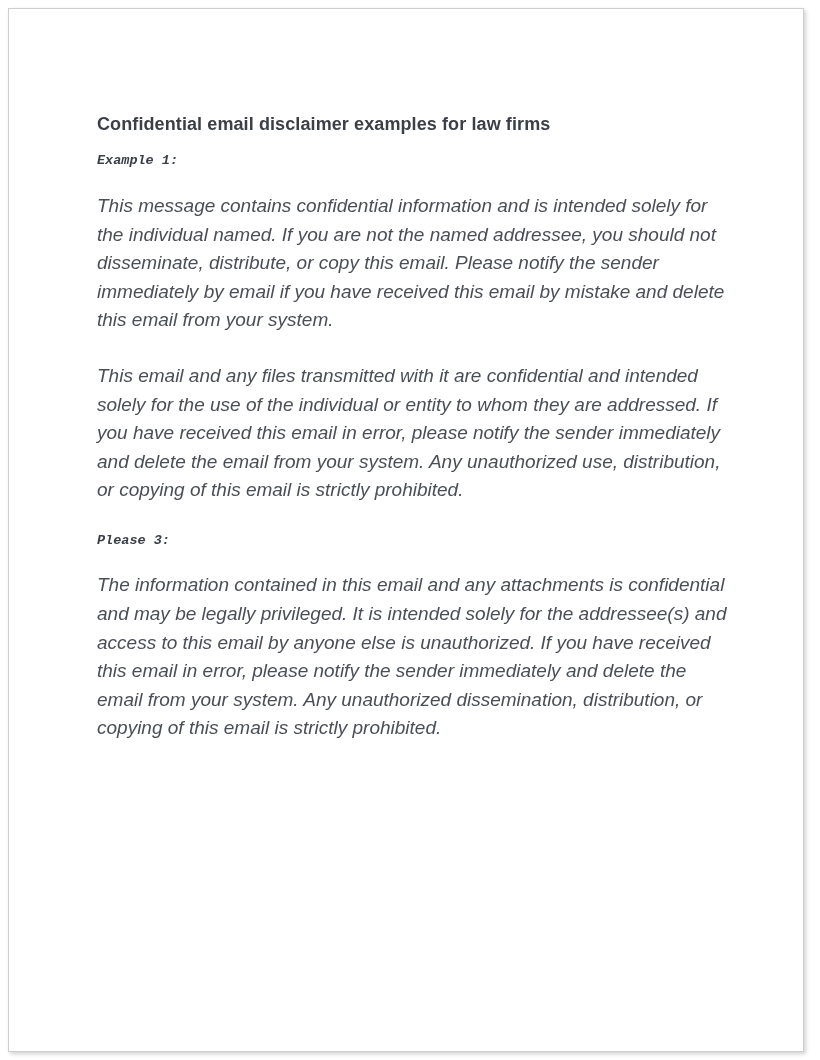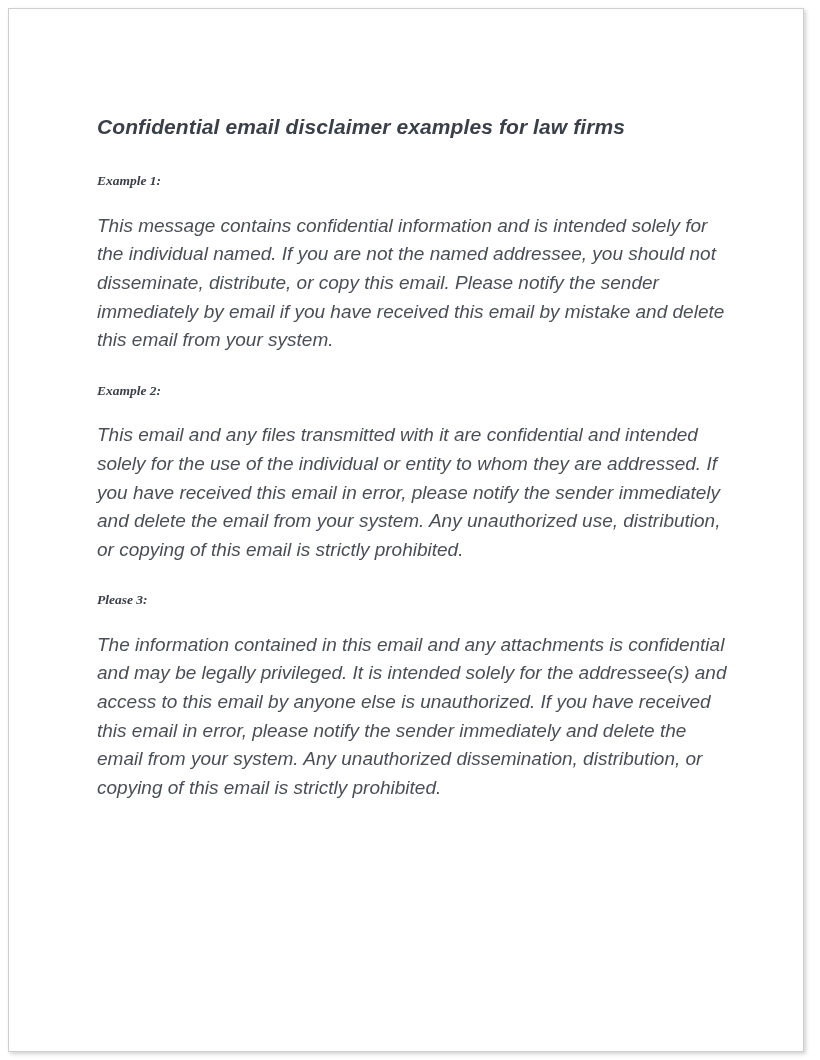--- a/index.html
+++ b/index.html
@@ -33,30 +33,29 @@
     overflow: hidden;
   }
   .doc-body {
     position: absolute;
     left: 88px;
     top: 104px;
     width: 630px;
   }
   .doc-title {
     font-family: "Liberation Sans", sans-serif;
-    font-style: italic;
     font-weight: bold;
-    font-size: 21px;
+    font-size: 18px;
     color: #3a3f48;
     letter-spacing: 0.1px;
-    margin: 0 0 32px 0;
+    margin: 0 0 16px 0;
     line-height: 1.3;
   }
   .example-heading {
-    font-family: Liberation Serif, serif;
+    font-family: Liberation Mono, monospace;
     font-style: italic;
     font-weight: bold;
     font-size: 13.5px;
     color: #3a3f48;
     margin: 0 0 22px 0;
     line-height: 1.3;
   }
   .example-body {
     font-family: "Liberation Sans", sans-serif;
     font-style: italic;
@@ -79,21 +78,20 @@
     <div class="doc-body">
 
       <h1 class="doc-title">Confidential email disclaimer examples for law firms</h1>
 
       <div class="example-block">
         <h2 class="example-heading">Example 1:</h2>
         <p class="example-body">This message contains confidential information and is intended solely for the individual named. If you are not the named addressee, you should not disseminate, distribute, or copy this email. Please notify the sender immediately by email if you have received this email by mistake and delete this email from your system.</p>
       </div>
 
       <div class="example-block">
-        <h2 class="example-heading">Example 2:</h2>
         <p class="example-body">This email and any files transmitted with it are confidential and intended solely for the use of the individual or entity to whom they are addressed. If you have received this email in error, please notify the sender immediately and delete the email from your system. Any unauthorized use, distribution, or copying of this email is strictly prohibited.</p>
       </div>
 
       <div class="example-block">
         <h2 class="example-heading">Please 3:</h2>
         <p class="example-body">The information contained in this email and any attachments is confidential and may be legally privileged. It is intended solely for the addressee(s) and access to this email by anyone else is unauthorized. If you have received this email in error, please notify the sender immediately and delete the email from your system. Any unauthorized dissemination, distribution, or copying of this email is strictly prohibited.</p>
       </div>
 
     </div>
   </div>

